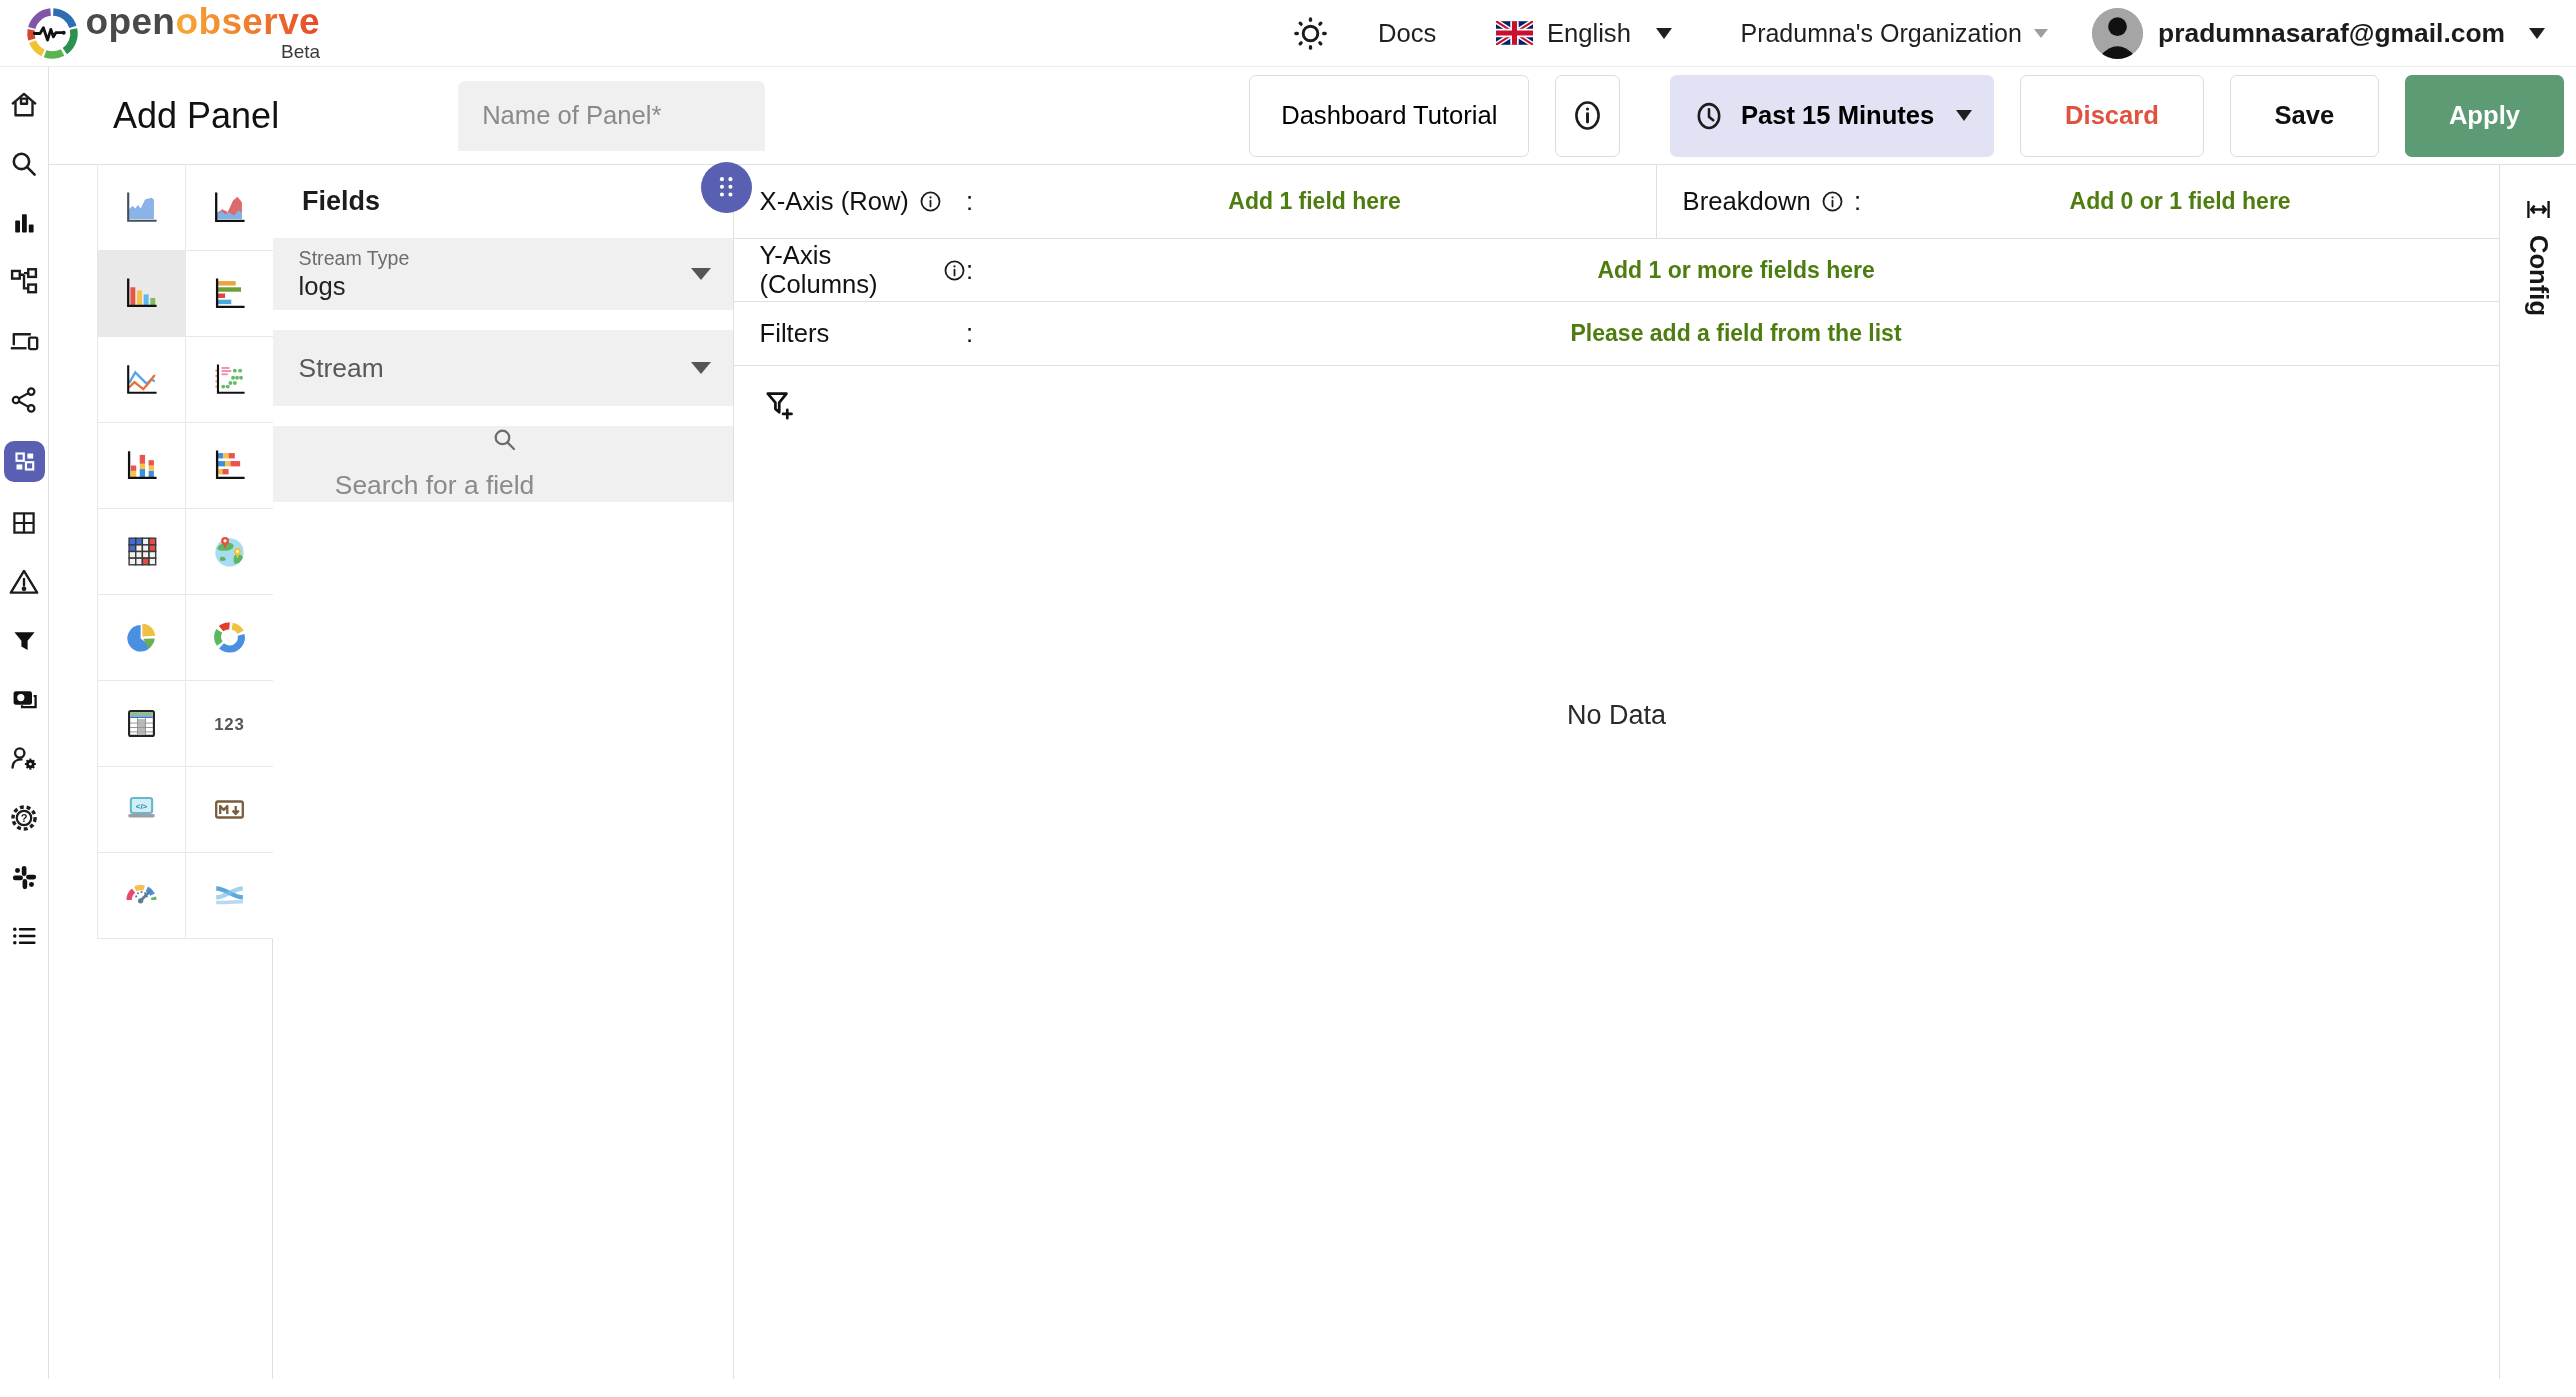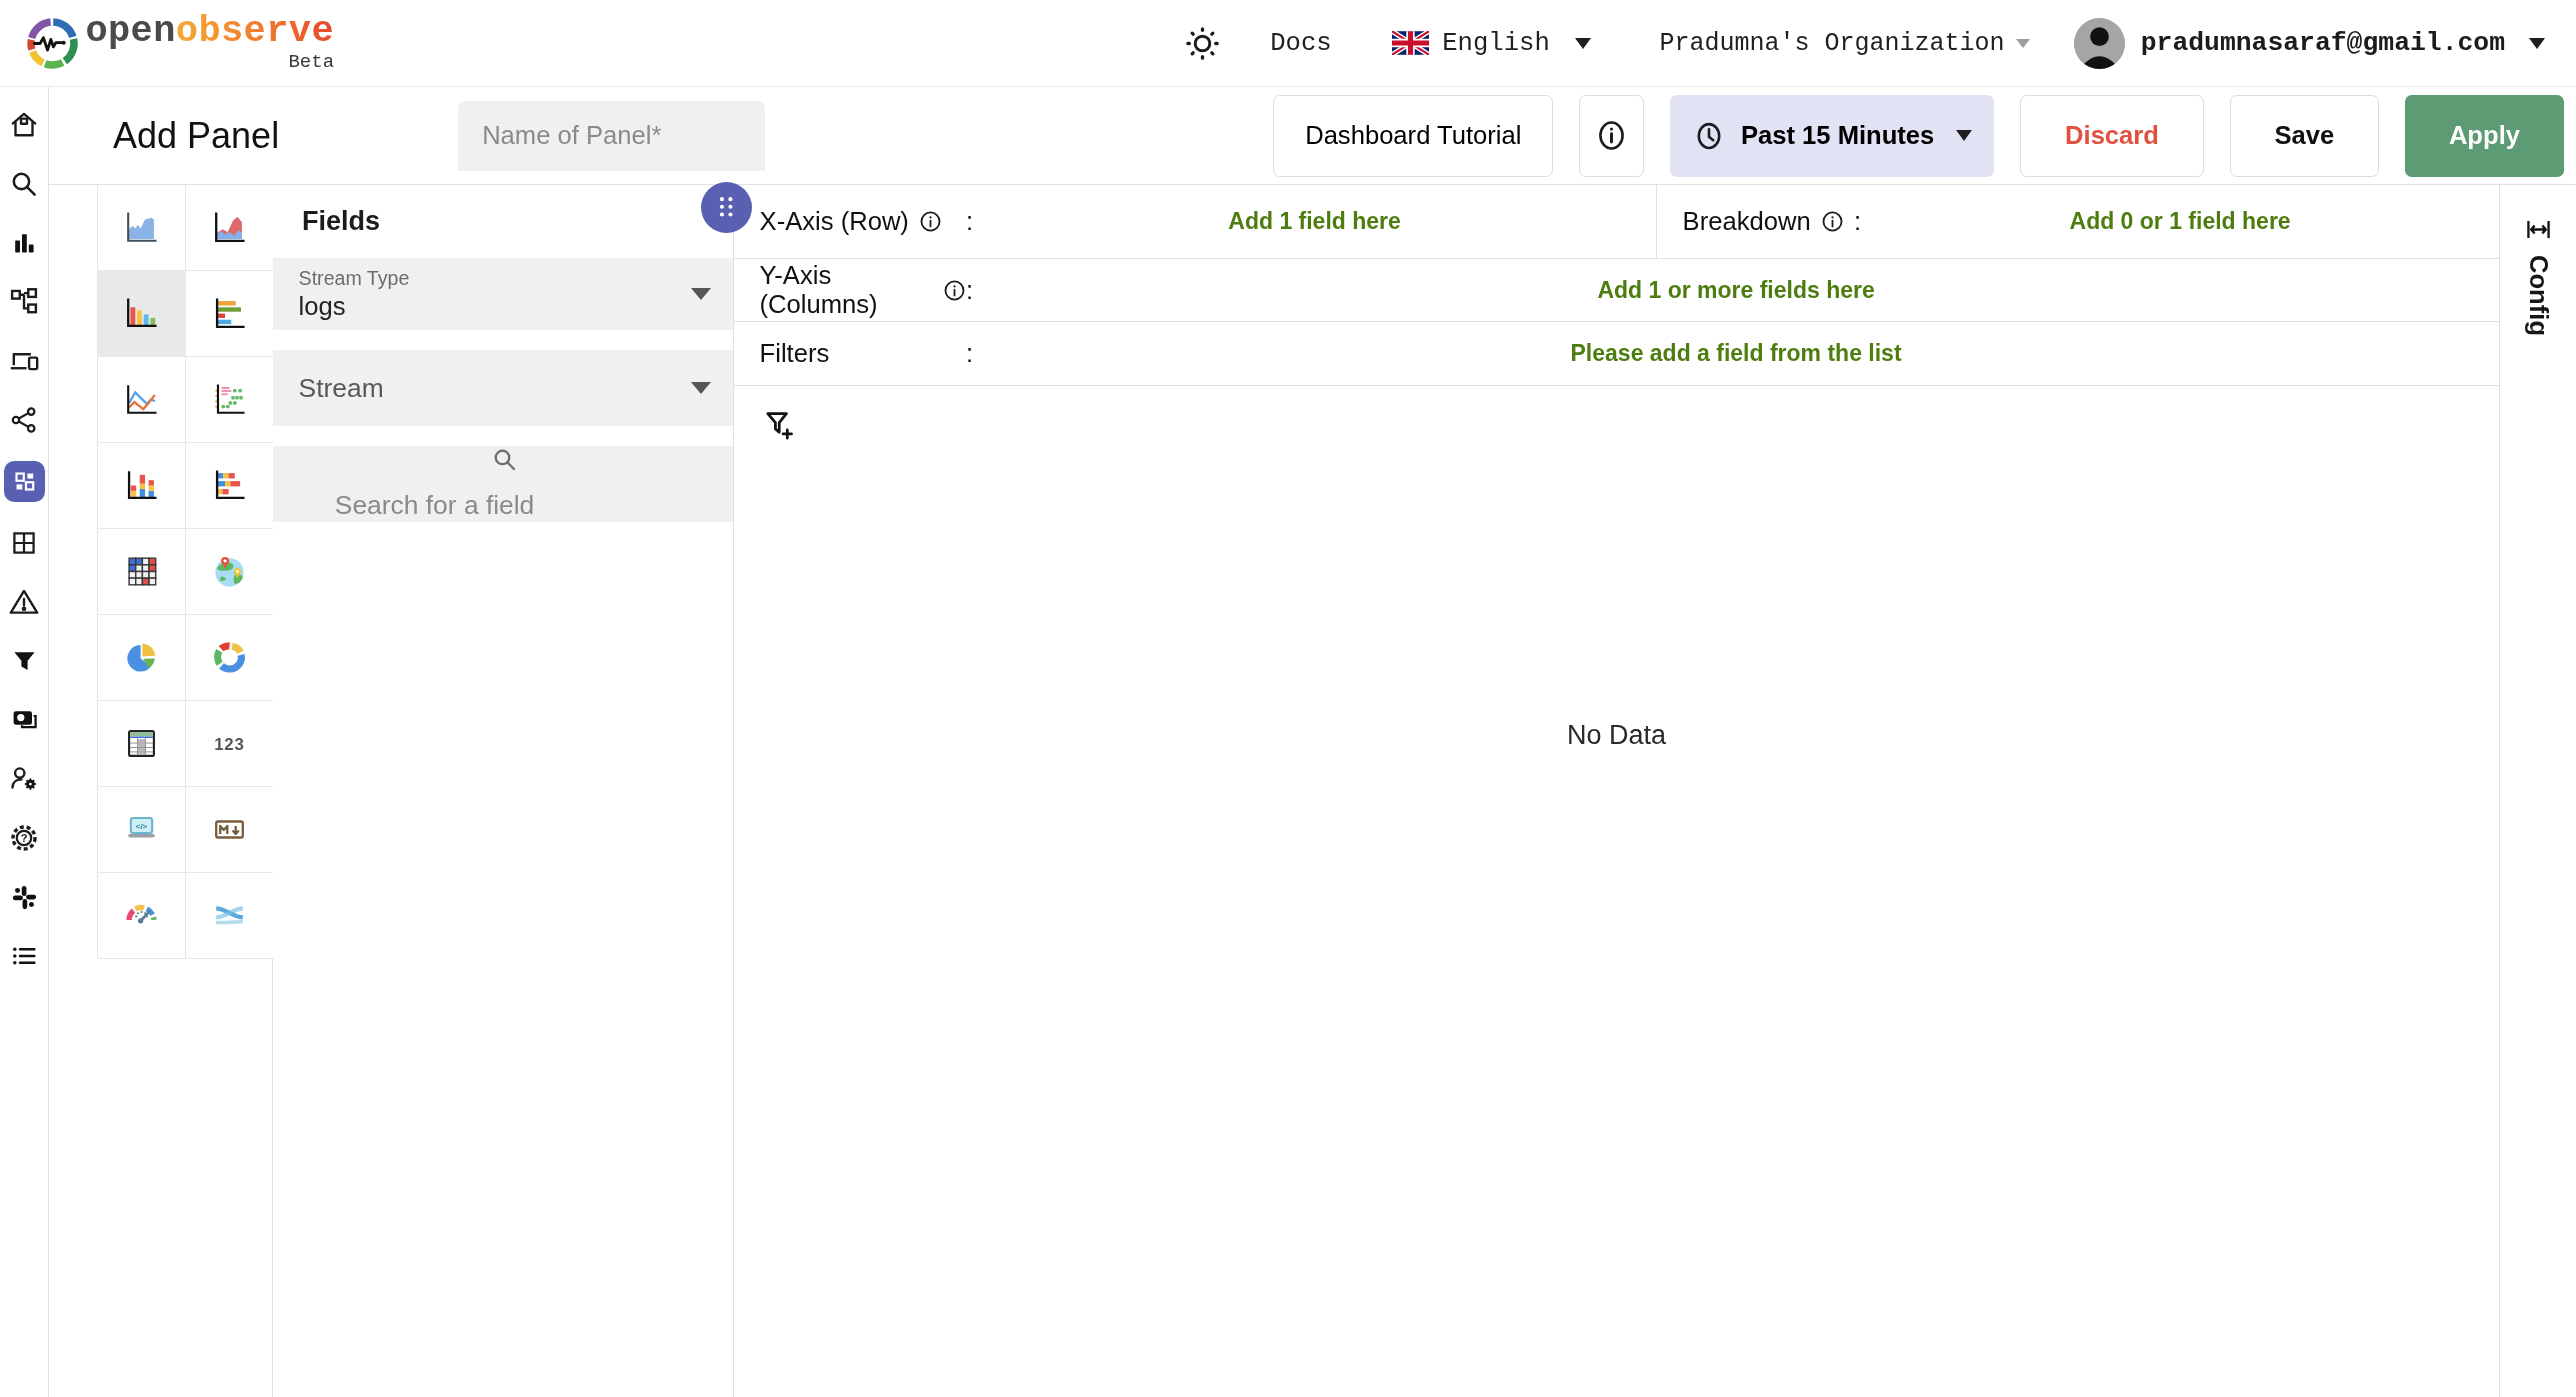--- a/index.html
+++ b/index.html
@@ -1,21 +1,21 @@
 <!DOCTYPE html>
 <html style="font-size:13.6px"><head>
 <meta charset="utf-8">
 <style>
   * { margin:0; padding:0; box-sizing:border-box; }
   html,body { width:2576px; height:1398px; overflow:hidden; background:#fff;
     font-family:"Liberation Sans","DejaVu Sans",sans-serif; color:#1c1c1c; }
 
   
-  .header { height:87px; display:flex; align-items:center; padding:0 31px 0 25.6px;
-    border-bottom:0.9px solid #ececec; background:#fff;font-family:Liberation Mono, monospace; }
+  .header { height:67px; display:flex; align-items:center; padding:0 31px 0 25.6px;
+    border-bottom:0.9px solid #ececec; background:#fff; }
   .brand { display:flex; align-items:center; gap:6.8px; }
   .brand-word { display:flex; flex-direction:column; }
   .brand-line { font-size:37px; font-weight:700; letter-spacing:0.4px; line-height:37px; }
   .brand-open { color:#4a4a4a; }
   .brand-observe { background:linear-gradient(90deg,#f7a933,#ef7b2e 55%,#e4492a);
     -webkit-background-clip:text; background-clip:text; color:transparent; }
   .brand-beta { font-size:19px; color:#3a3a3a; text-align:right; margin-top:1.7px; }
   .header-right { margin-left:auto; display:flex; align-items:center; }
   .hdr-item { display:flex; align-items:center; }
   .hdr-text { font-size:25.6px; color:#1f1f1f; }
@@ -38,21 +38,21 @@
   .panel-name-input { margin-left:179px; width:307px; height:70px; background:#f0f0f0;
     border:none; border-radius:6.8px 6.8px 0 0; padding:0 24px; font-size:25.6px;
     font-family:inherit; color:#222; outline:none; }
   .panel-name-input::placeholder { color:#8a8a8a; }
   .toolbar-right { margin-left:auto; display:flex; align-items:center; gap:25.6px; }
   .btn { height:82px; border-radius:6.8px; border:0.9px solid #dcdcdc; background:#fff;
     display:flex; align-items:center; justify-content:center; font-size:25.6px; cursor:pointer;
     font-family:inherit; }
   .btn-tutorial { padding:0 31px; font-weight:400; }
   .btn-info { width:65px; }
-  .btn-time { background:#e1e2f4; border:none; gap:15.3px; padding:0 22px; font-weight:600; }
+  .btn-time { background:#e1e2f4; border:none; gap:15.3px; padding:0 22px; font-weight:600;margin-left:24px; }
   .btn-discard { padding:0 44px; color:#e0523f; font-weight:700; }
   .btn-save { padding:0 44px; color:#111; font-weight:700; }
   .btn-apply { padding:0 44px; background:#5d9b75; border:none; color:#fff; font-weight:700; }
 
   
   .workspace { flex:1; display:flex; min-height:0; }
   .chart-picker { width:224px; border-right:0.9px solid #e0e0e0; background:#fff; }
   .chart-grid { margin-left:48px; width:175px; display:grid; grid-template-columns:88px 88px;
     grid-auto-rows:86px; border-left:0.9px solid #e8e8e8; }
   .chart-cell { border-right:0.9px solid #e8e8e8; border-bottom:0.9px solid #e8e8e8;

